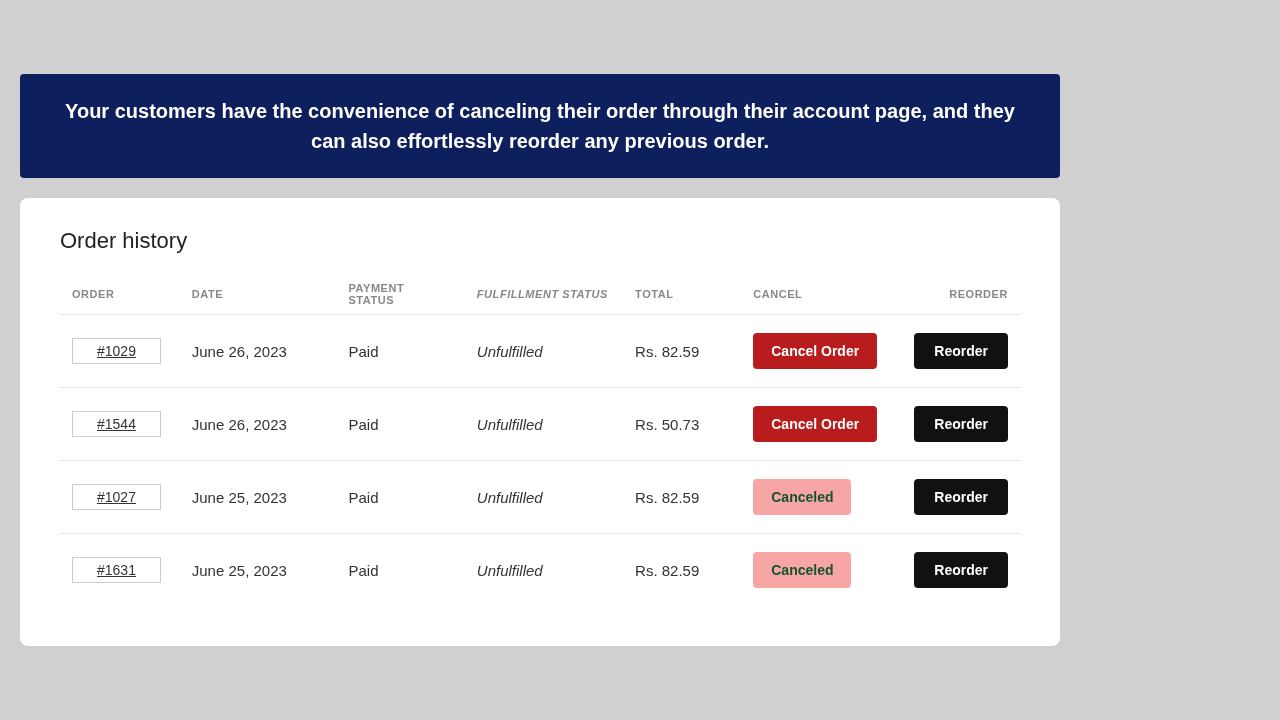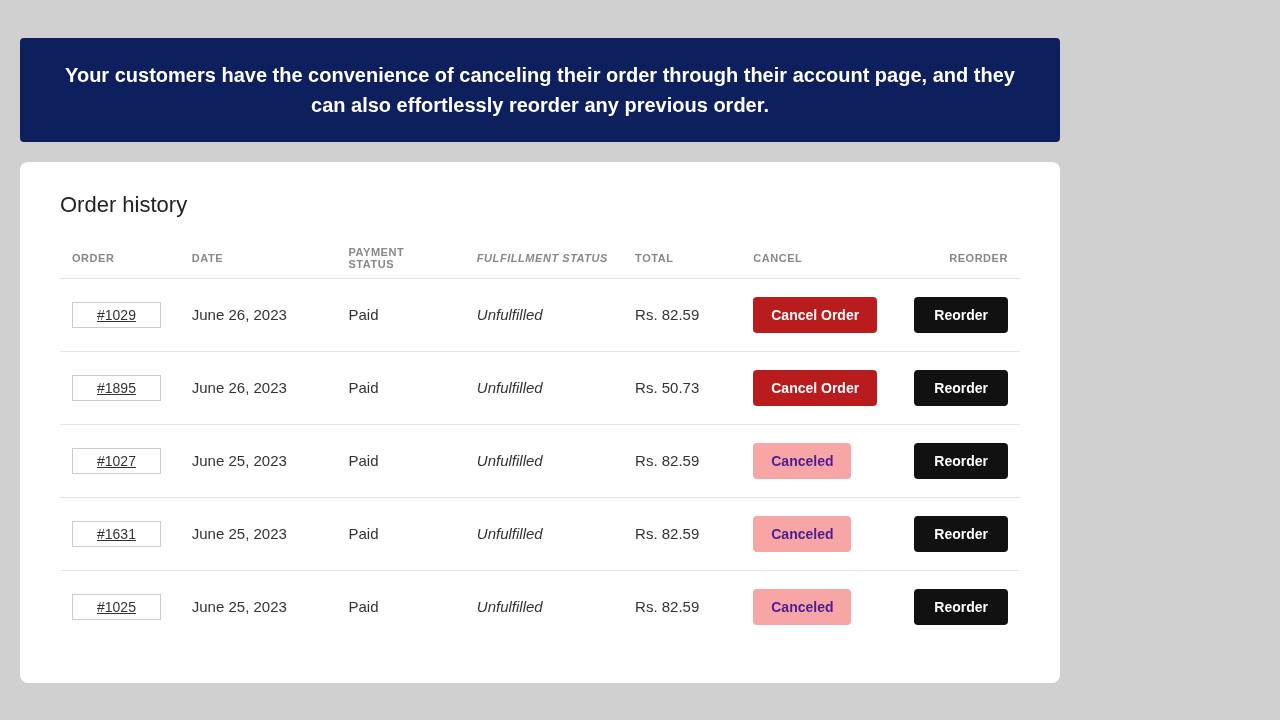--- a/index.html
+++ b/index.html
@@ -88,21 +88,21 @@
       color: white;
       border: none;
       border-radius: 4px;
       padding: 10px 18px;
       font-size: 14px;
       font-weight: 700;
       cursor: pointer;
     }
     .btn-canceled {
       background-color: #f7a5a5;
-      color: #4c1d95;
+      color: #14532d;
       border: none;
       border-radius: 4px;
       padding: 10px 18px;
       font-size: 14px;
       font-weight: 700;
       cursor: default;
     }
     .btn-reorder {
       background-color: #111;
       color: white;
@@ -149,21 +149,21 @@
       <tr>
             <td class="col-order"><span class="order-badge">#1029</span></td>
             <td class="col-date">June 26, 2023</td>
             <td class="col-payment">Paid</td>
             <td class="col-fulfillment">Unfulfilled</td>
             <td class="col-total">Rs. 82.59</td>
             <td class="col-cancel"><button class="btn-cancel-order">Cancel Order</button></td>
             <td class="col-reorder"><button class="btn-reorder">Reorder</button></td>
           </tr>
           <tr>
-            <td class="col-order"><span class="order-badge">#1895</span></td>
+            <td class="col-order"><span class="order-badge">#1544</span></td>
             <td class="col-date">June 26, 2023</td>
             <td class="col-payment">Paid</td>
             <td class="col-fulfillment">Unfulfilled</td>
             <td class="col-total">Rs. 50.73</td>
             <td class="col-cancel"><button class="btn-cancel-order">Cancel Order</button></td>
             <td class="col-reorder"><button class="btn-reorder">Reorder</button></td>
           </tr>
           <tr>
             <td class="col-order"><span class="order-badge">#1027</span></td>
             <td class="col-date">June 25, 2023</td>
@@ -175,25 +175,16 @@
           </tr>
           <tr>
             <td class="col-order"><span class="order-badge">#1631</span></td>
             <td class="col-date">June 25, 2023</td>
             <td class="col-payment">Paid</td>
             <td class="col-fulfillment">Unfulfilled</td>
             <td class="col-total">Rs. 82.59</td>
             <td class="col-cancel"><button class="btn-canceled">Canceled</button></td>
             <td class="col-reorder"><button class="btn-reorder">Reorder</button></td>
           </tr>
-          <tr>
-            <td class="col-order"><span class="order-badge">#1025</span></td>
-            <td class="col-date">June 25, 2023</td>
-            <td class="col-payment">Paid</td>
-            <td class="col-fulfillment">Unfulfilled</td>
-            <td class="col-total">Rs. 82.59</td>
-            <td class="col-cancel"><button class="btn-canceled">Canceled</button></td>
-            <td class="col-reorder"><button class="btn-reorder">Reorder</button></td>
-          </tr>
         </tbody>
     </table>
   </div>
 </div>
 
 </body></html>

